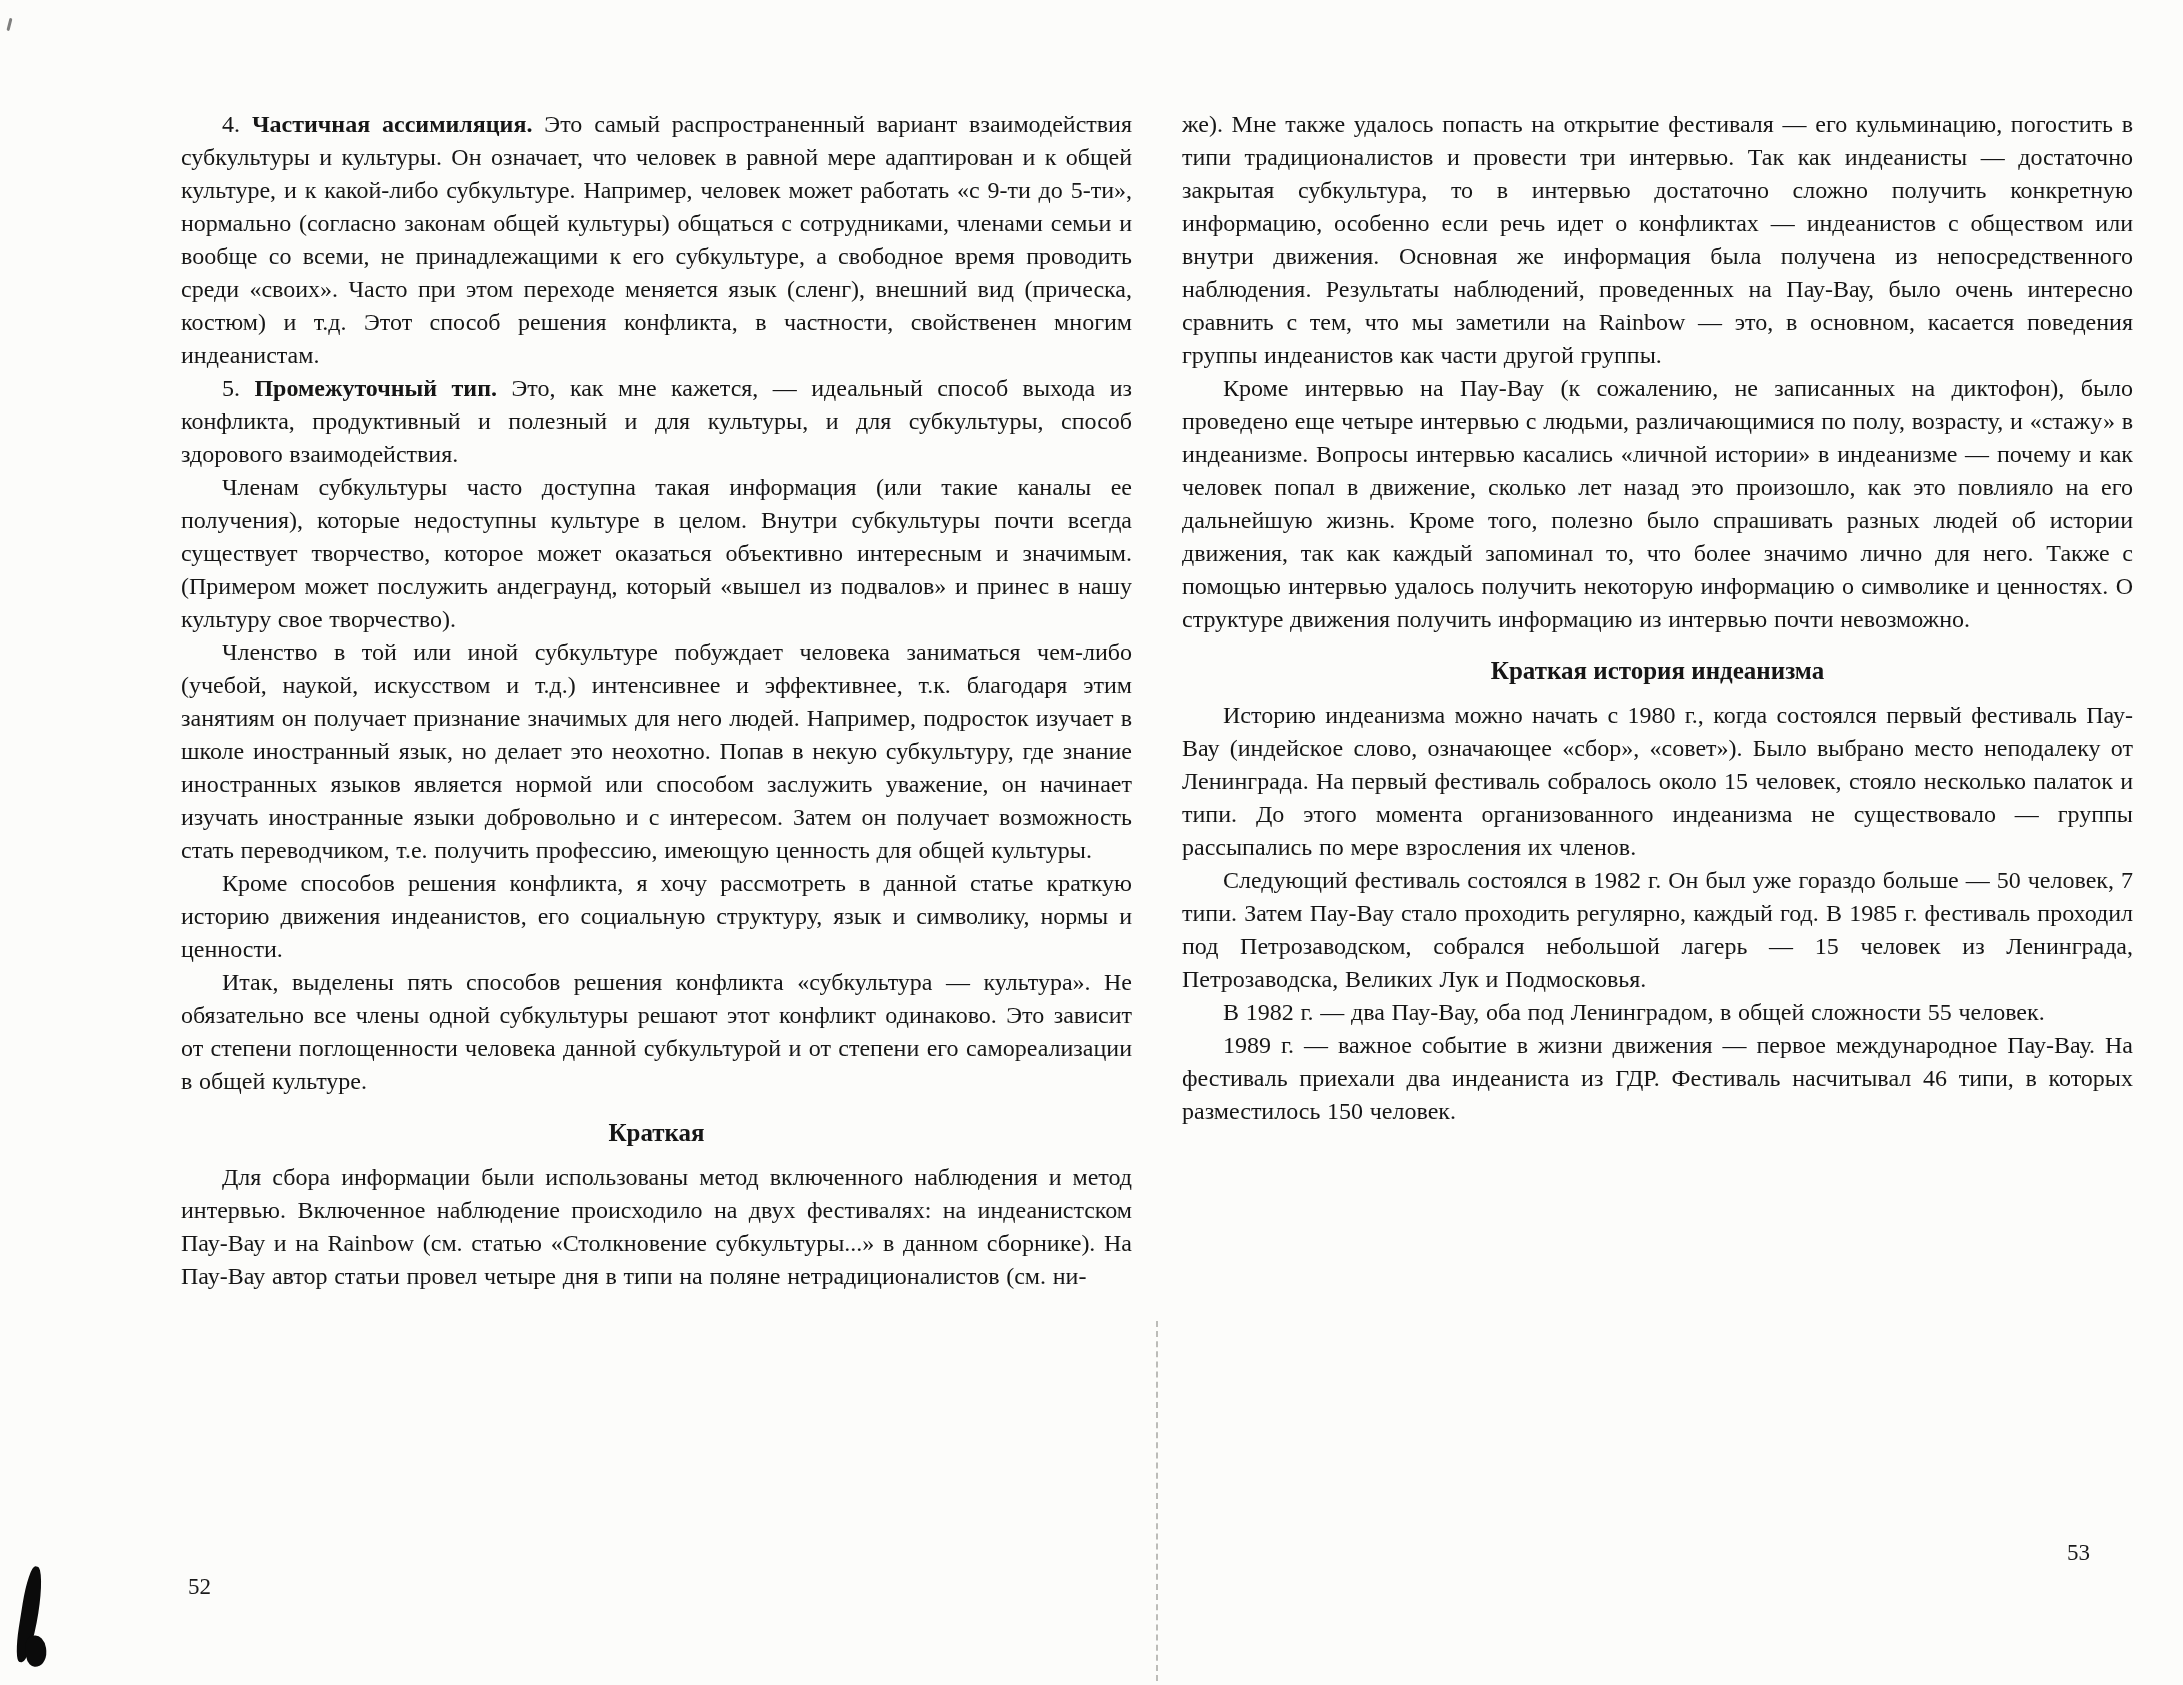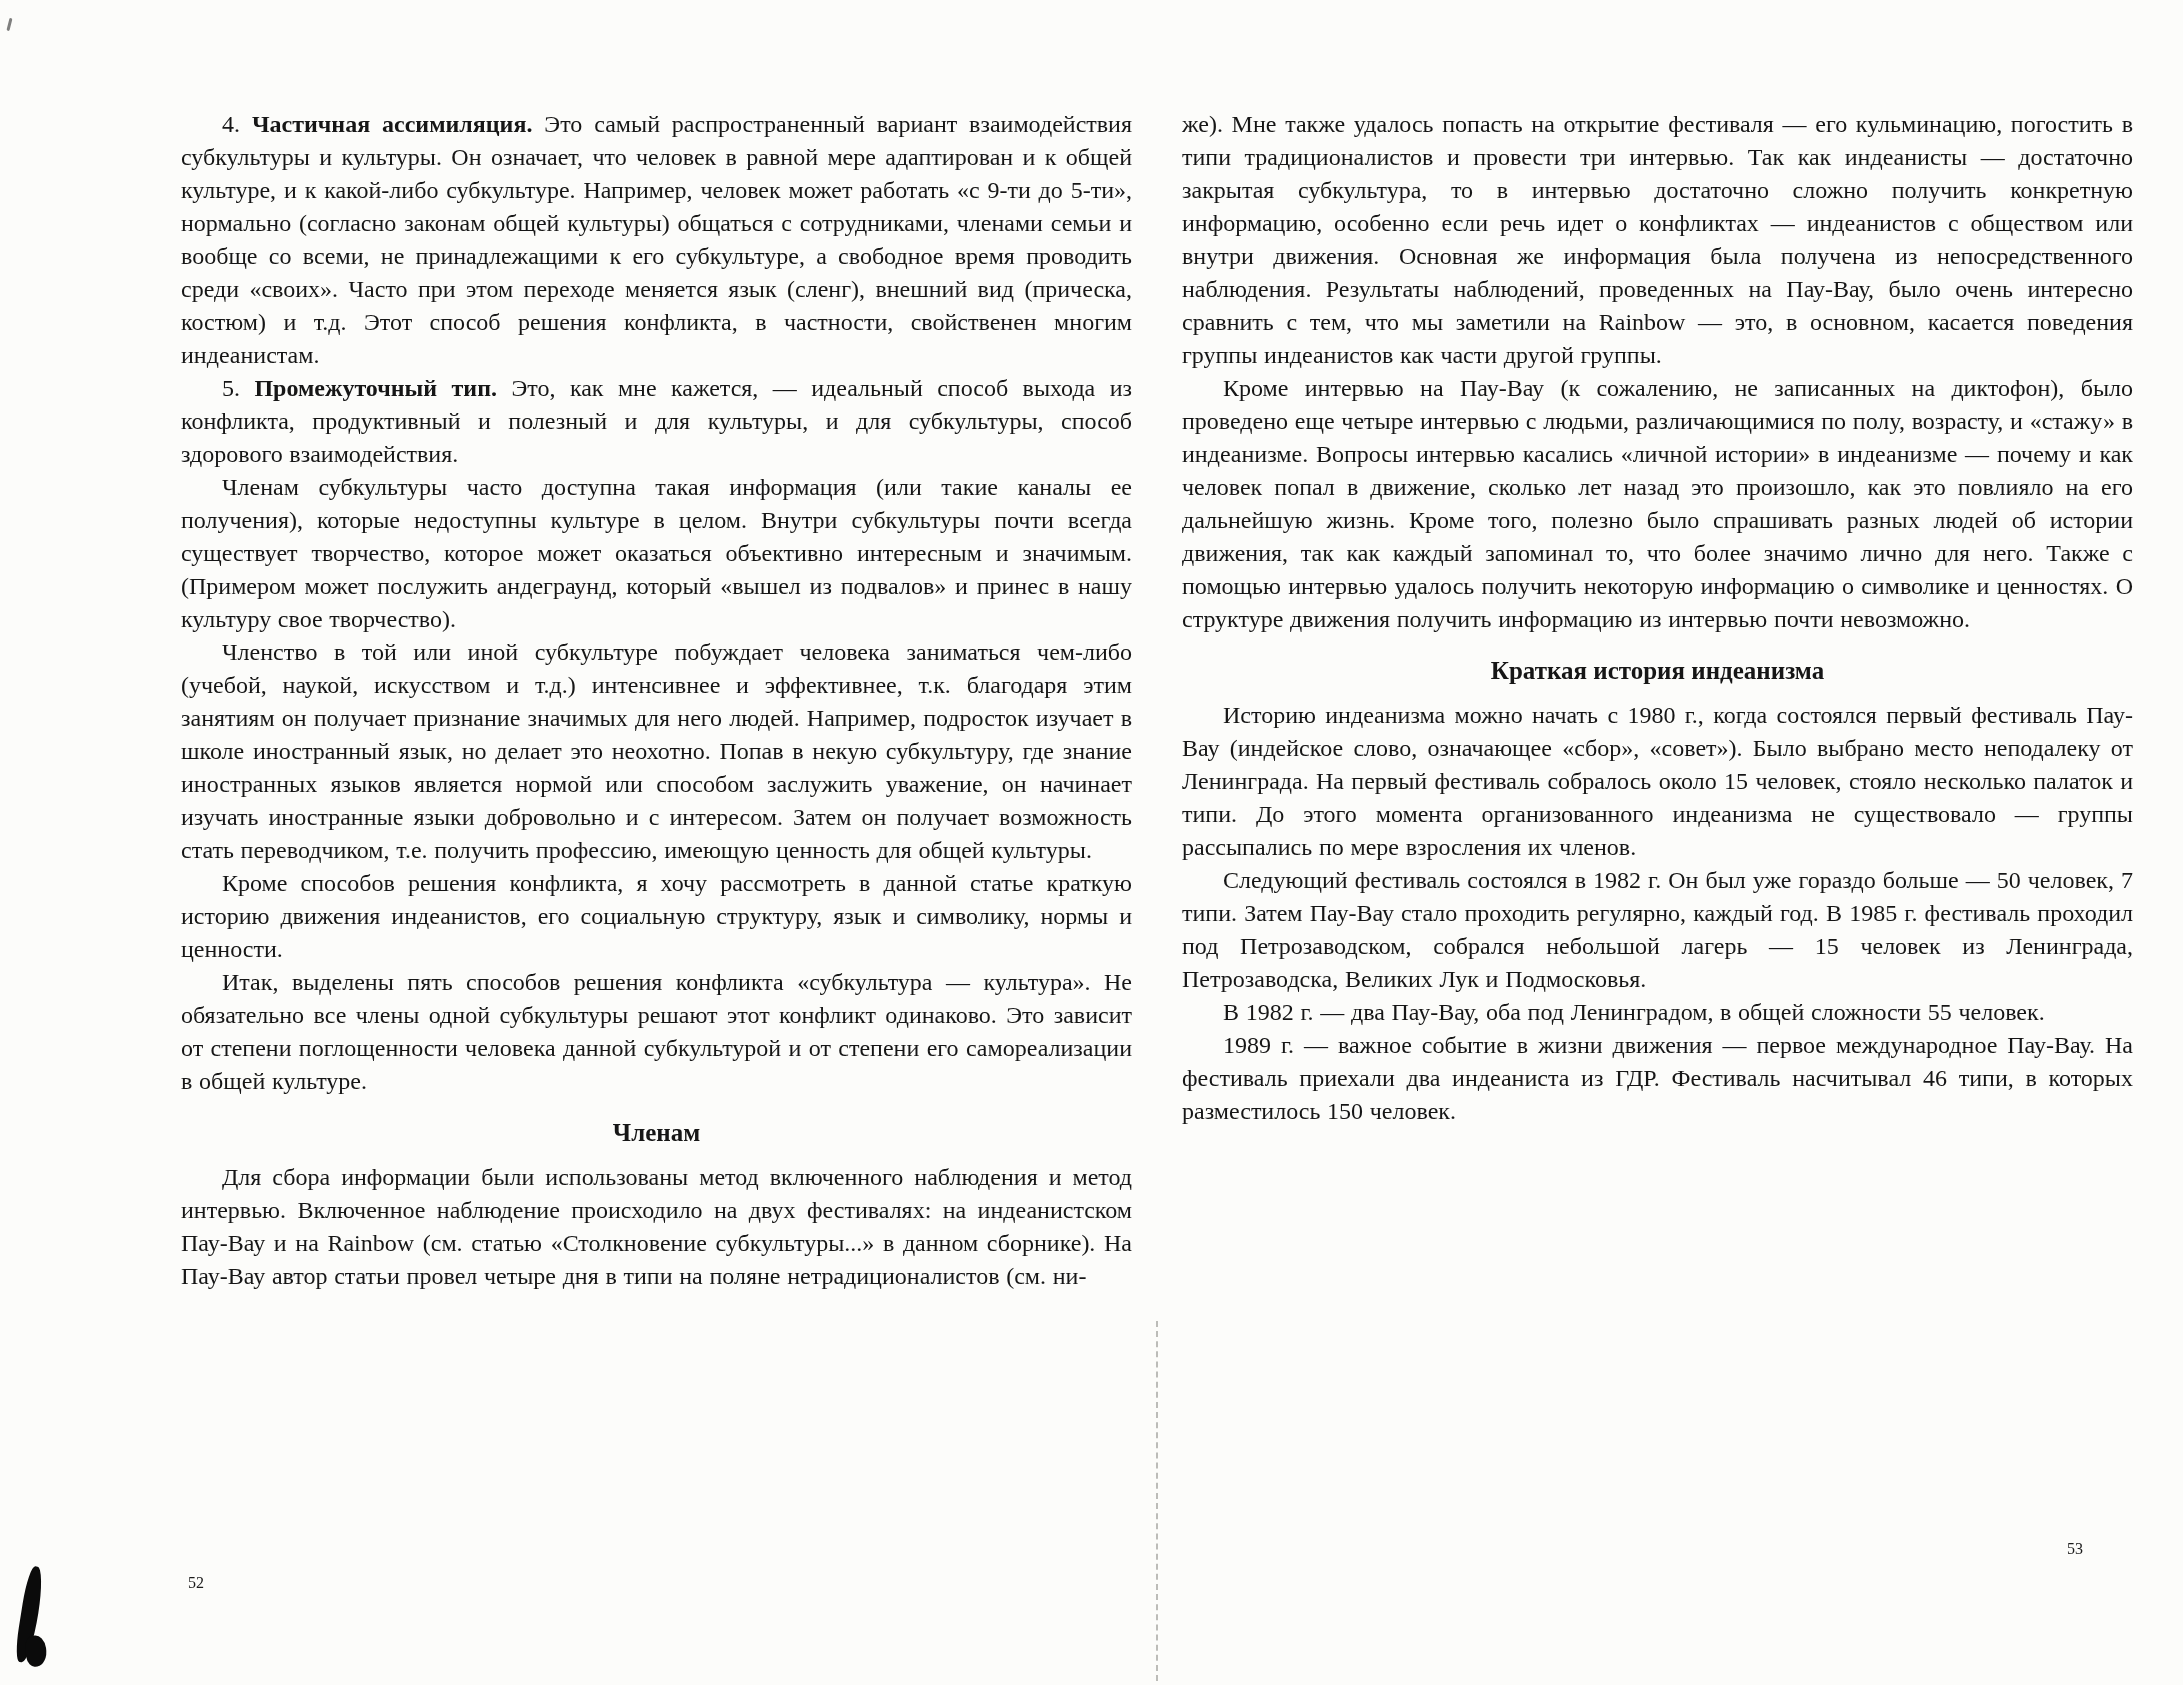--- a/index.html
+++ b/index.html
@@ -32,21 +32,21 @@
   .bold { font-weight: bold; }
 
   .section-heading {
     margin: 18.3px 0 11.3px 0;
     font-size: 25px;
     line-height: 33px;
     text-align: center;
     font-weight: bold;
   }
 
-  .page-number { position: absolute; font-size: 16px; color: #1a1a1a; }
+  .page-number { position: absolute; font-size: 23px; color: #1a1a1a; }
   .pn-left  { left: 188px;  top: 1574px; }
   .pn-right { left: 2067px; top: 1540px; }
 
   
   .ink-mark {
     position: absolute;
     left: 21px; top: 1566px;
     width: 17px; height: 97px;
     background: #0b0b0b;
     border-radius: 46% 54% 60% 40%;
@@ -84,21 +84,21 @@
 <div class="scan">
 
   <div class="page page-left">
     <div class="page-body">
         <p class="para"><span class="">4. </span><span class="bold">Частичная ассимиляция.</span><span class=""> Это самый распространенный вариант взаимодействия субкультуры и культуры. Он означает, что человек в равной мере адаптирован и к общей культуре, и к какой-либо субкультуре. Например, человек может работать «с 9-ти до 5-ти», нормально (согласно законам общей культуры) общаться с сотрудниками, членами семьи и вообще со всеми, не принадлежащими к его субкультуре, а свободное время проводить среди «своих». Часто при этом переходе меняется язык (сленг), внешний вид (прическа, костюм) и т.д. Этот способ решения конфликта, в частности, свойственен многим индеанистам.</span></p>
         <p class="para"><span class="">5. </span><span class="bold">Промежуточный тип.</span><span class=""> Это, как мне кажется, — идеальный способ выхода из конфликта, продуктивный и полезный и для культуры, и для субкультуры, способ здорового взаимодействия.</span></p>
         <p class="para"><span class="">Членам субкультуры часто доступна такая информация (или такие каналы ее получения), которые недоступны культуре в целом. Внутри субкультуры почти всегда существует творчество, которое может оказаться объективно интересным и значимым. (Примером может послужить андеграунд, который «вышел из подвалов» и принес в нашу культуру свое творчество).</span></p>
         <p class="para"><span class="">Членство в той или иной субкультуре побуждает человека заниматься чем-либо (учебой, наукой, искусством и т.д.) интенсивнее и эффективнее, т.к. благодаря этим занятиям он получает признание значимых для него людей. Например, подросток изучает в школе иностранный язык, но делает это неохотно. Попав в некую субкультуру, где знание иностранных языков является нормой или способом заслужить уважение, он начинает изучать иностранные языки добровольно и с интересом. Затем он получает возможность стать переводчиком, т.е. получить профессию, имеющую ценность для общей культуры.</span></p>
         <p class="para"><span class="">Кроме способов решения конфликта, я хочу рассмотреть в данной статье краткую историю движения индеанистов, его социальную структуру, язык и символику, нормы и ценности.</span></p>
         <p class="para"><span class="">Итак, выделены пять способов решения конфликта «субкультура — культура». Не обязательно все члены одной субкультуры решают этот конфликт одинаково. Это зависит от степени поглощенности человека данной субкультурой и от степени его самореализации в общей культуре.</span></p>
-        <h2 class="section-heading"><span class="">Членам</span></h2>
+        <h2 class="section-heading"><span class="">Краткая</span></h2>
         <p class="para"><span class="">Для сбора информации были использованы метод включенного наблюдения и метод интервью. Включенное наблюдение происходило на двух фестивалях: на индеанистском Пау-Вау и на Rainbow (см. статью «Столкновение субкультуры...» в данном сборнике). На Пау-Вау автор статьи провел четыре дня в типи на поляне нетрадиционалистов (см. ни-</span></p>
       </div>
   </div>
 
   <div class="page page-right">
     <div class="page-body">
         <p class="para no-indent"><span class="">же). Мне также удалось попасть на открытие фестиваля — его кульминацию, погостить в типи традиционалистов и провести три интервью. Так как индеанисты — достаточно закрытая субкультура, то в интервью достаточно сложно получить конкретную информацию, особенно если речь идет о конфликтах — индеанистов с обществом или внутри движения. Основная же информация была получена из непосредственного наблюдения. Результаты наблюдений, проведенных на Пау-Вау, было очень интересно сравнить с тем, что мы заметили на Rainbow — это, в основном, касается поведения группы индеанистов как части другой группы.</span></p>
         <p class="para"><span class="">Кроме интервью на Пау-Вау (к сожалению, не записанных на диктофон), было проведено еще четыре интервью с людьми, различающимися по полу, возрасту, и «стажу» в индеанизме. Вопросы интервью касались «личной истории» в индеанизме — почему и как человек попал в движение, сколько лет назад это произошло, как это повлияло на его дальнейшую жизнь. Кроме того, полезно было спрашивать разных людей об истории движения, так как каждый запоминал то, что более значимо лично для него. Также с помощью интервью удалось получить некоторую информацию о символике и ценностях. О структуре движения получить информацию из интервью почти невозможно.</span></p>
         <h2 class="section-heading"><span class="">Краткая история индеанизма</span></h2>
         <p class="para"><span class="">Историю индеанизма можно начать с 1980 г., когда состоялся первый фестиваль Пау-Вау (индейское слово, означающее «сбор», «совет»). Было выбрано место неподалеку от Ленинграда. На первый фестиваль собралось около 15 человек, стояло несколько палаток и типи. До этого момента организованного индеанизма не существовало — группы рассыпались по мере взросления их членов.</span></p>

